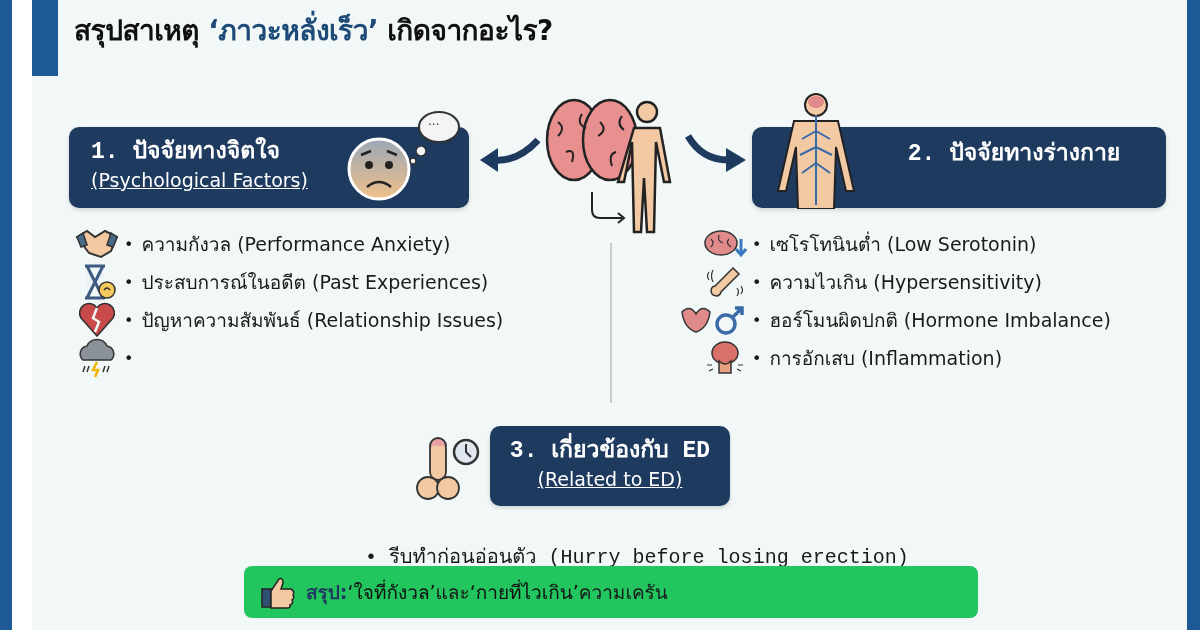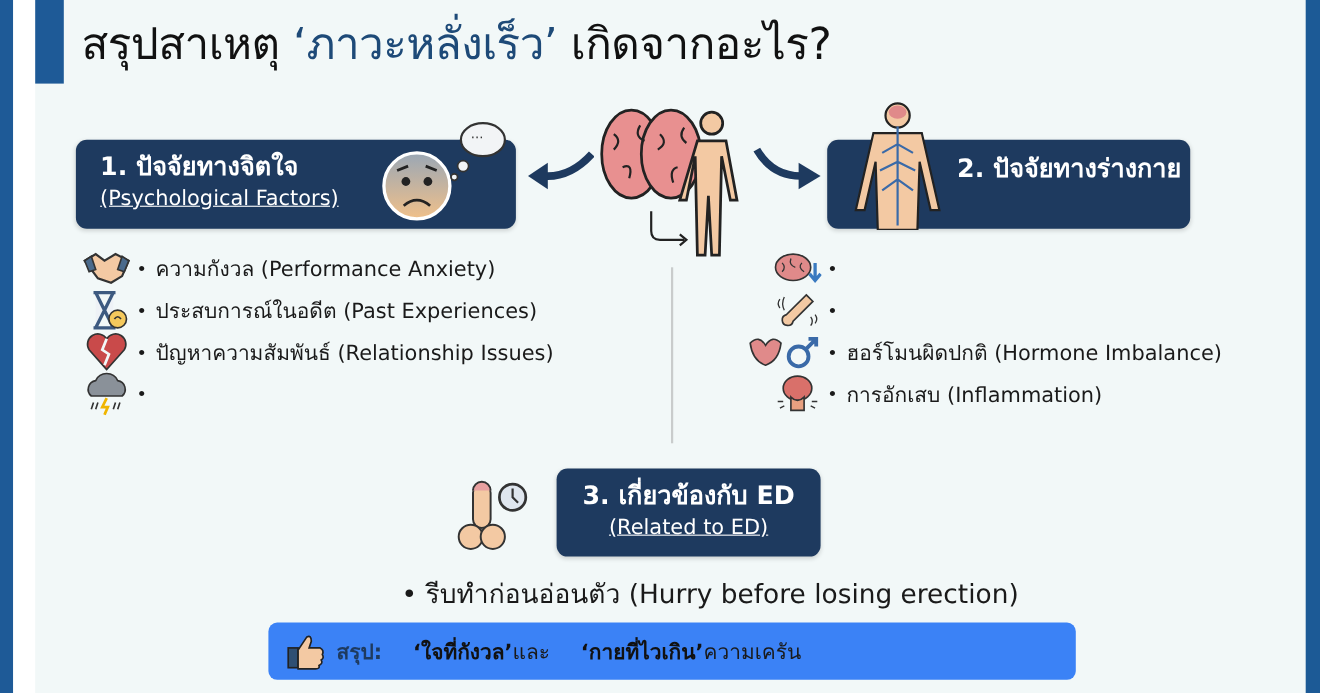--- a/index.html
+++ b/index.html
@@ -9,53 +9,53 @@
     background: #f2f8f8;
     position: relative;
     color: #1a1a1a;
   }
   .stripe-left { position: absolute; left: 0; top: 0; width: 12px; height: 630px; background: #1e5a97; }
   .gap-left { position: absolute; left: 12px; top: 0; width: 20px; height: 630px; background: #ffffff; }
   .stripe-right { position: absolute; left: 1187px; top: 0; width: 13px; height: 630px; background: #1c5a96; }
   .title-accent { position: absolute; left: 32px; top: 0; width: 26px; height: 76px; background: #1e5a97; }
   .title {
     position: absolute; left: 74px; top: 8px;
-    font-size: 40px; font-weight: normal; color: #111;
+    font-size: 28px; font-weight: bold; color: #111;
     letter-spacing: -0.5px; white-space: nowrap;
   }
   .title .hl { color: #1e4a78; }
 
   .box {
     position: absolute; background: #1e3a5f; border-radius: 10px;
     color: #fff; text-align: center; box-shadow: 0 2px 4px rgba(0,0,0,0.15);
   }
-  .box .l1 { font-size: 23px; font-weight: bold; line-height: 30px; }
+  .box .l1 { font-size: 23px; font-weight: bold; line-height: 30px; font-family: Liberation Mono, monospace; }
   .box .l2 { font-size: 19px; line-height: 26px; text-decoration: underline; }
   .box1 { left: 69px; top: 127px; width: 400px; height: 81px; text-align: left; padding: 10px 0 0 22px; }
-  .box2 { left: 752px; top: 127px; width: 330px; height: 81px; padding: 12px 0 0 110px; }
-  .box3 { left: 490px; top: 426px; width: 240px; height: 80px; padding: 10px 0 0 0; margin-left: 16px; }
+  .box2 { left: 752px; top: 127px; width: 414px; height: 81px; padding: 12px 0 0 110px; }
+  .box3 { left: 490px; top: 426px; width: 240px; height: 80px; padding: 10px 0 0 0; }
 
   .list { position: absolute; }
   .list .item { display: flex; align-items: center; height: 38px; font-size: 19px; white-space: nowrap; }
   .list .ico { width: 50px; height: 36px; display: flex; align-items: center; justify-content: center; }
   .list .bullet { margin: 0 8px 0 2px; font-size: 16px; }
   .list-left { left: 72px; top: 225px; }
   .list-right { left: 700px; top: 225px; }
 
   .divider { position: absolute; left: 610px; top: 243px; width: 2px; height: 160px; background: #c9cccc; }
 
-  .ed-text { position: absolute; left: 365px; top: 520px; font-size: 24px; white-space: nowrap; }
+  .ed-text { position: absolute; left: 365px; top: 540px; font-size: 20px; white-space: nowrap; font-family: Liberation Mono, monospace; }
 
   .summary {
     position: absolute; left: 244px; top: 566px; width: 734px; height: 52px;
-    background: #3b82f6; border-radius: 8px; display: flex; align-items: center;
+    background: #22c55e; border-radius: 8px; display: flex; align-items: center;
     padding-left: 16px; font-size: 19px; white-space: nowrap;
   }
   .summary b { font-weight: bold; color: #1e3a5f; }
-  .summary .q { font-weight: bold; color: #111; margin-left: 28px; }
+  .summary .q { font-weight: normal; color: #111; }
 
   .center-art { position: absolute; left: 540px; top: 92px; }
   .arrow { position: absolute; }
 </style>
 </head>
 <body>
 
 <div class="stripe-left"></div>
 <div class="gap-left"></div>
 <div class="stripe-right"></div>
@@ -165,29 +165,31 @@
 <div class="list list-right">
   <div class="item">
     <span class="ico">
       <svg width="44" height="34" viewBox="0 0 44 34">
           <ellipse cx="18" cy="16" rx="16" ry="12" fill="#e08a8a" stroke="#333" stroke-width="1.5"></ellipse>
           <path d="M8 12 q4 4 0 8 M16 8 q-2 6 4 8 M26 12 q-4 4 2 8" stroke="#333" stroke-width="1.2" fill="none"></path>
           <path d="M38 12 v14 M33 22 l5 6 l5 -6" stroke="#3a7ac0" stroke-width="3" fill="none"></path>
         </svg>
     </span>
     <span class="bullet">•</span>
+    <span>เซโรโทนินต่ำ (Low Serotonin)</span>
   </div>
   <div class="item">
     <span class="ico">
       <svg width="44" height="36" viewBox="0 0 44 36">
           <path d="M30 4 l6 6 l-18 18 a5 5 0 1 1 -6 -6 z" fill="#f3c9a3" stroke="#333" stroke-width="1.5"></path>
           <path d="M6 8 q-3 4 0 8 M10 6 q-3 6 0 12 M38 22 q3 4 0 8 M34 24 q3 4 0 8" stroke="#333" stroke-width="1.2" fill="none"></path>
         </svg>
     </span>
     <span class="bullet">•</span>
+    <span>ความไวเกิน (Hypersensitivity)</span>
   </div>
   <div class="item">
     <span class="ico" style="margin-left:-24px; width:74px">
       <svg width="70" height="36" viewBox="0 0 70 36">
           <path d="M4 10 q8 -8 14 2 q6 -10 14 -2 q-2 16 -14 20 q-12 -4 -14 -20 z" fill="#e08a8a" stroke="#333" stroke-width="1.5"></path>
           <circle cx="48" cy="22" r="9" fill="none" stroke="#3a6aa8" stroke-width="3.5"></circle>
           <path d="M54 16 l10 -10 M57 6 h7 v7" stroke="#3a6aa8" stroke-width="3.5" fill="none"></path>
         </svg>
     </span>
     <span class="bullet">•</span>

